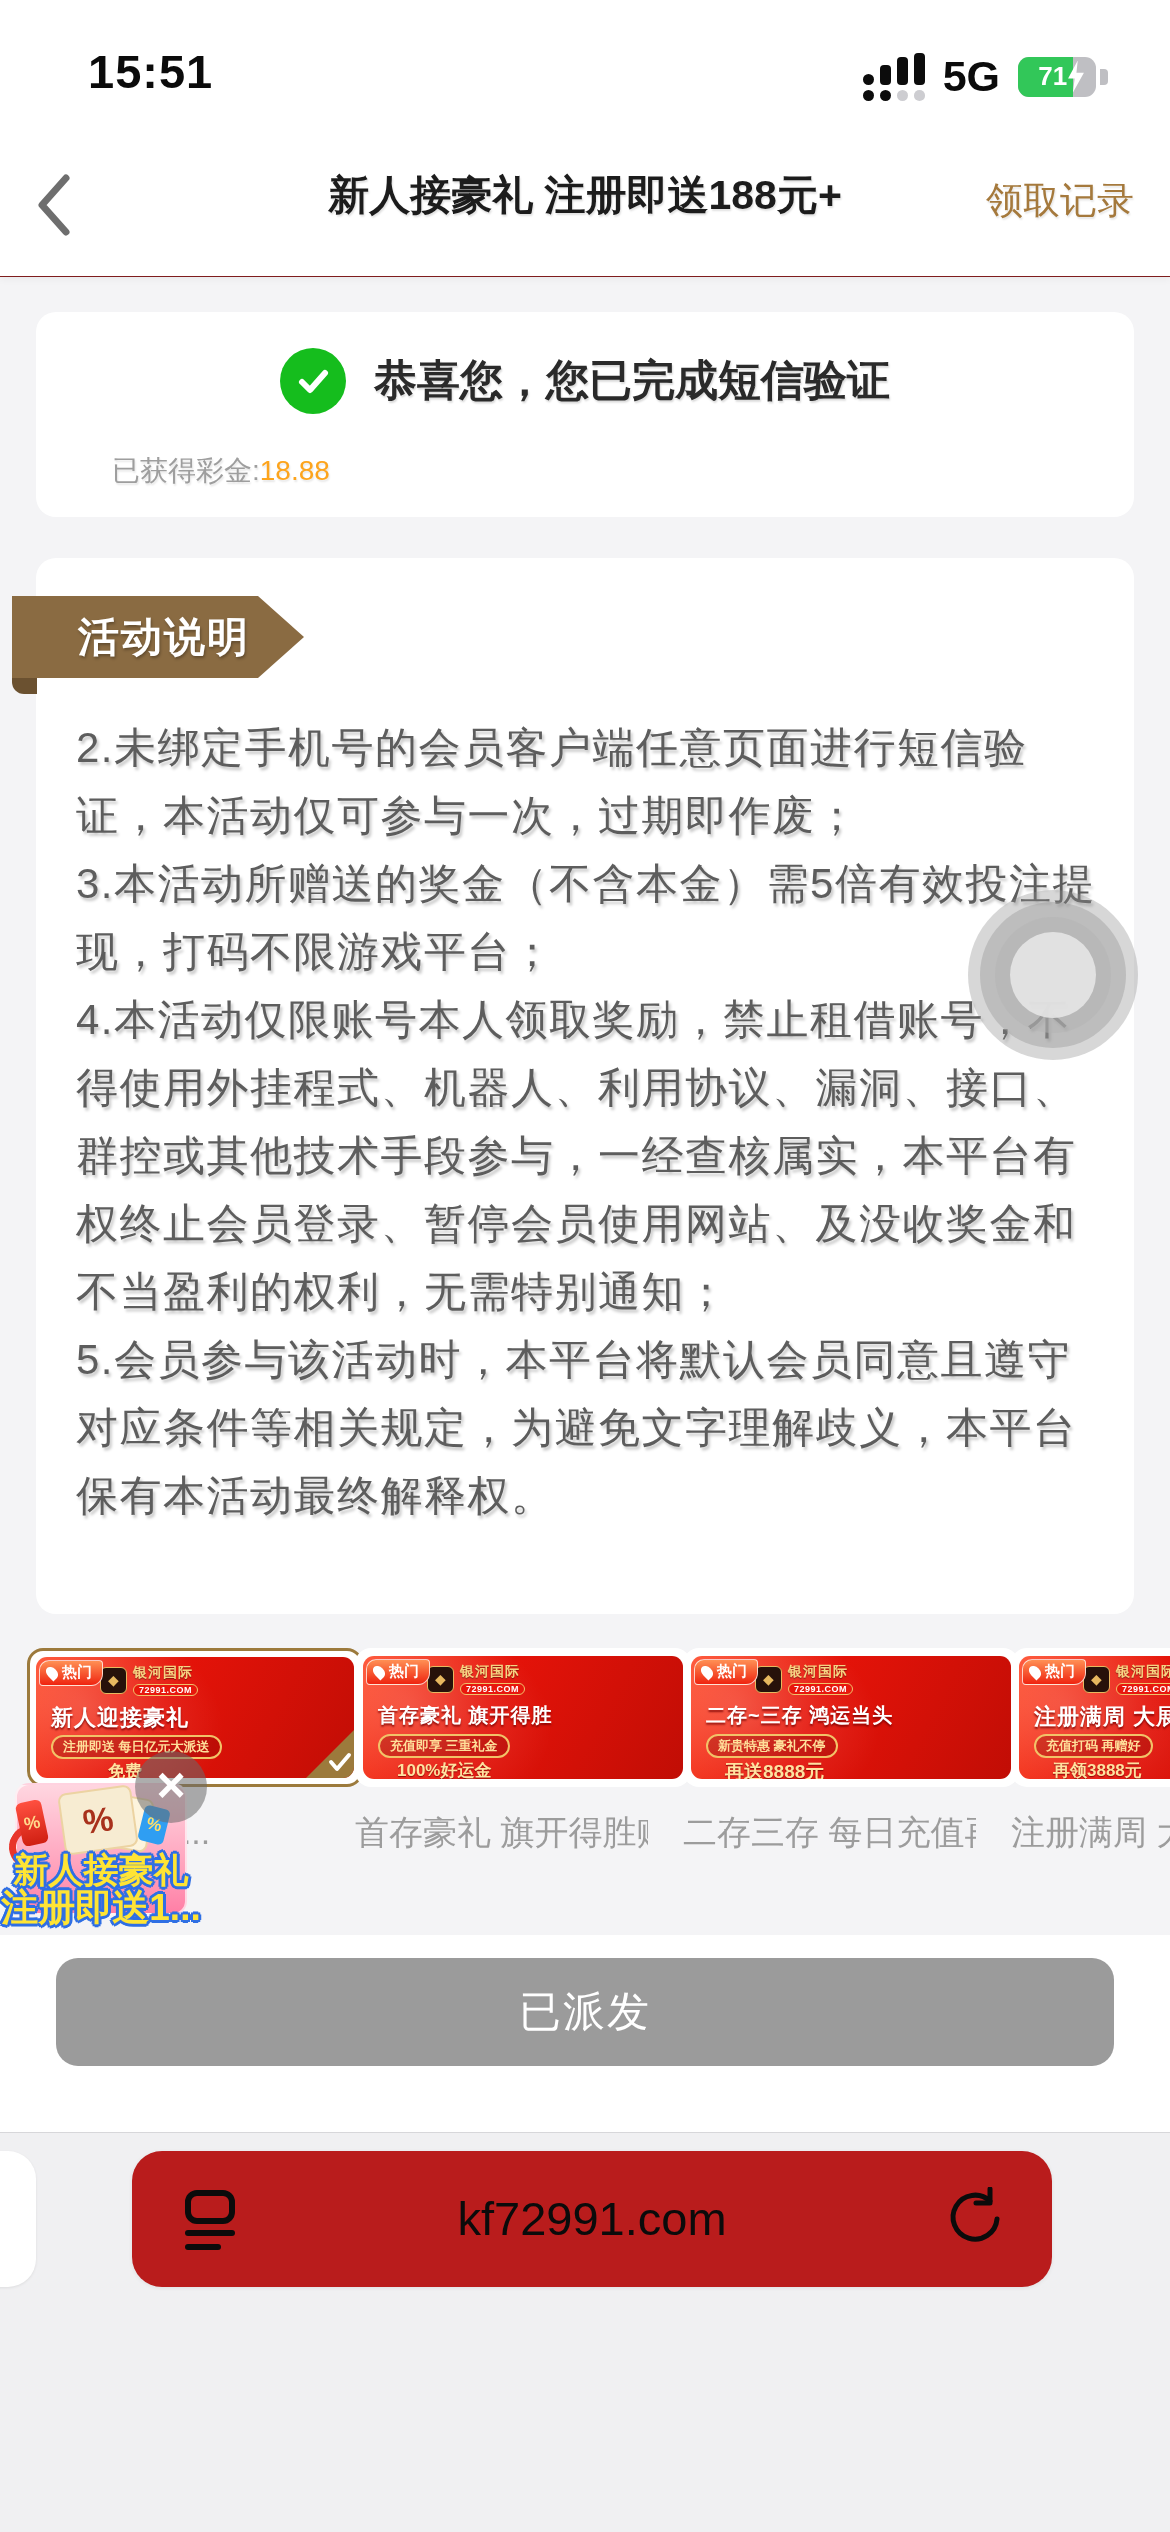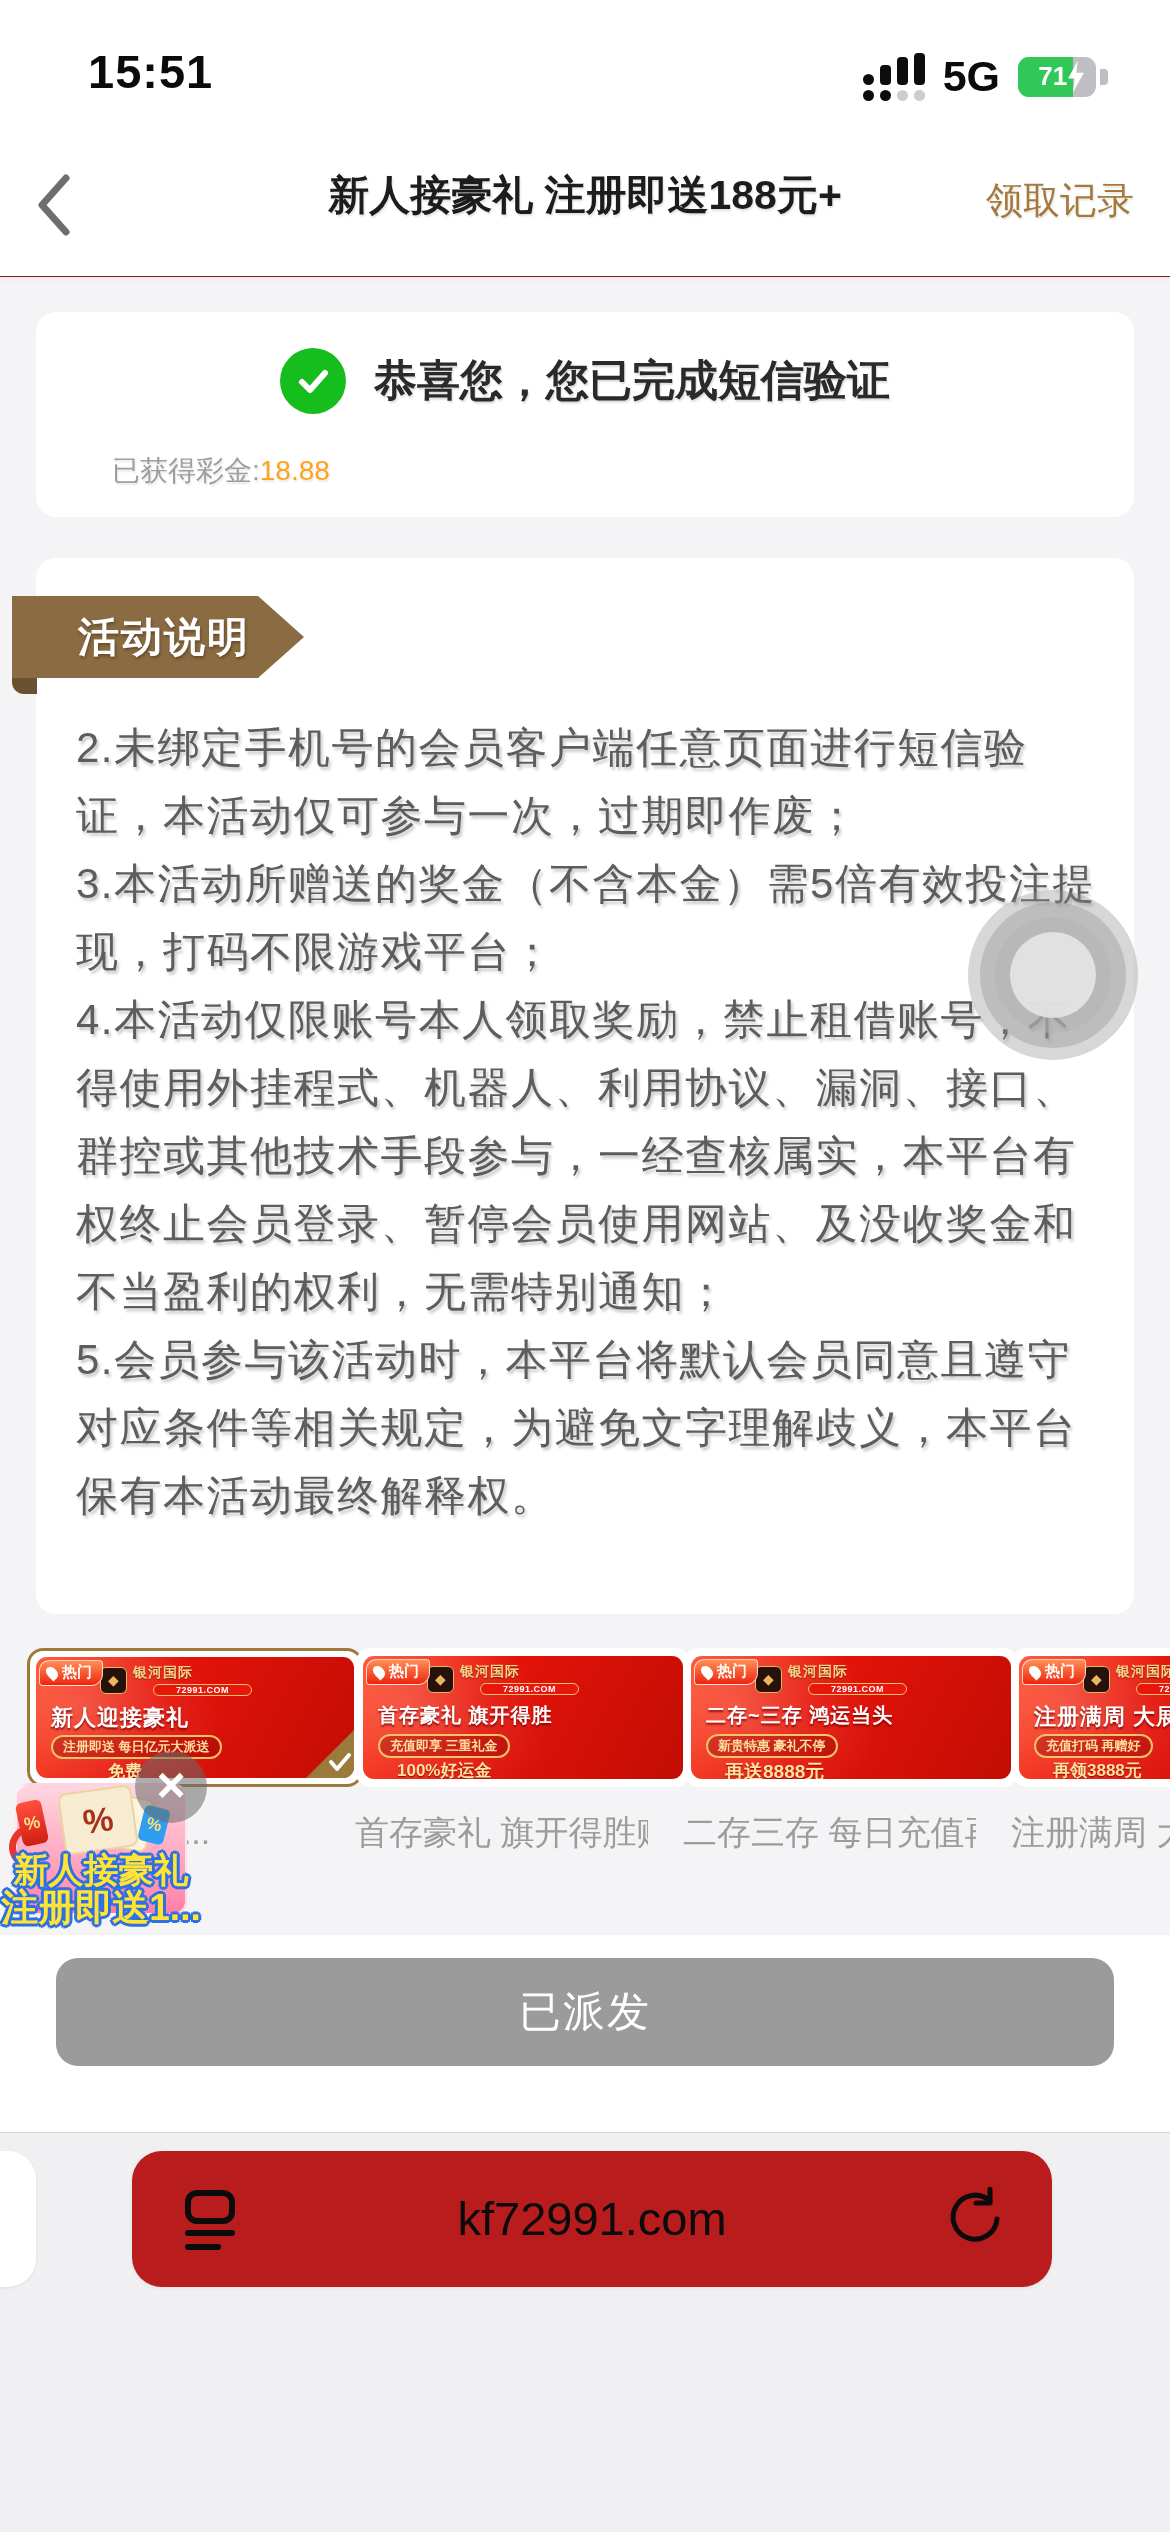--- a/index.html
+++ b/index.html
@@ -77,21 +77,21 @@
               background:linear-gradient(180deg,#ff9054,#ef2410); border:1px solid rgba(255,255,255,.75);
               border-radius:10px 4px 12px 4px; padding:2px 10px 3px 7px; color:#fff; font-size:15px; font-weight:bold; z-index:3;}
   .flame{ width:10px; height:14px; background:#fff; border-radius:50% 50% 50% 0; transform:rotate(-45deg); }
   .brand-row{ position:absolute; left:64px; top:7px; display:flex; align-items:center; gap:6px; z-index:2;}
   .brand-logo{ width:27px; height:27px; background:#27110a; border:1px solid #e7b85f; border-radius:6px;
                display:flex; align-items:center; justify-content:center; }
   .brand-logo span{ color:#e7b85f; font-size:14px; line-height:1;}
   .brand-col{ display:flex; flex-direction:column; gap:2px; }
   .brand-name{ color:#f6d382; font-size:14px; font-weight:bold; letter-spacing:1px; text-shadow:0 1px 1px rgba(0,0,0,.4);}
   .brand-domain{ background:#e8170d; border:1px solid #f0c26a; border-radius:7px; color:#fff;
-                 font-size:9px; font-weight:bold; padding:0 22px; align-self:flex-start; letter-spacing:.5px;margin-left:20px;}
+                 font-size:9px; font-weight:bold; padding:0 5px; align-self:flex-start; letter-spacing:.5px;}
   .b-title{ position:absolute; left:15px; top:46px; color:#fff; font-size:22px; font-weight:bold; letter-spacing:1px;
             text-shadow:0 2px 2px rgba(120,0,0,.8); white-space:nowrap; z-index:2;}
   .b-pill{ position:absolute; left:15px; top:78px; border:2px solid #f2c268; border-radius:14px;
            background:rgba(120,0,0,.28); color:#ffdf9a; font-size:13px; font-weight:bold; padding:1px 10px;
            white-space:nowrap; z-index:2;}
   .b-line3{ position:absolute; left:34px; top:103px; color:#ffe2a0; font-size:17px; font-weight:bold;
             text-shadow:0 1px 1px rgba(120,0,0,.8); white-space:nowrap; z-index:2;}
   .b-caption{ margin-top:23px; font-size:34px; color:#9c9c9c; white-space:nowrap; overflow:hidden; }
   .fold-check{ position:absolute; right:0; bottom:0; width:0; height:0; z-index:4;
                border-left:48px solid transparent; border-bottom:48px solid #9c7a3c; }

